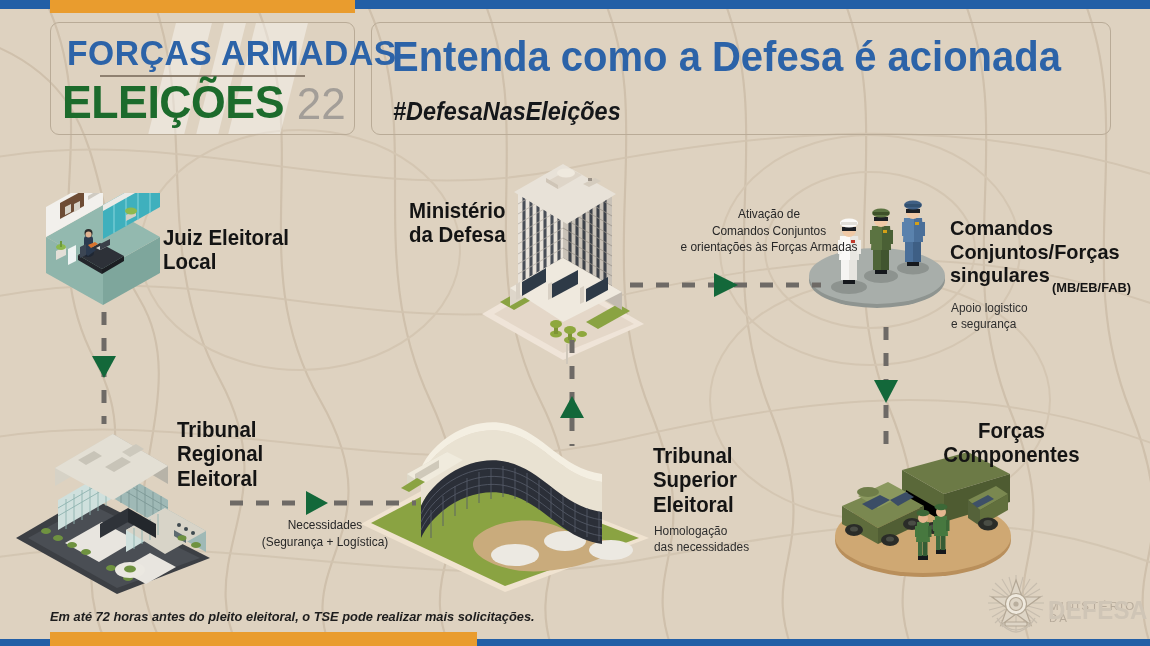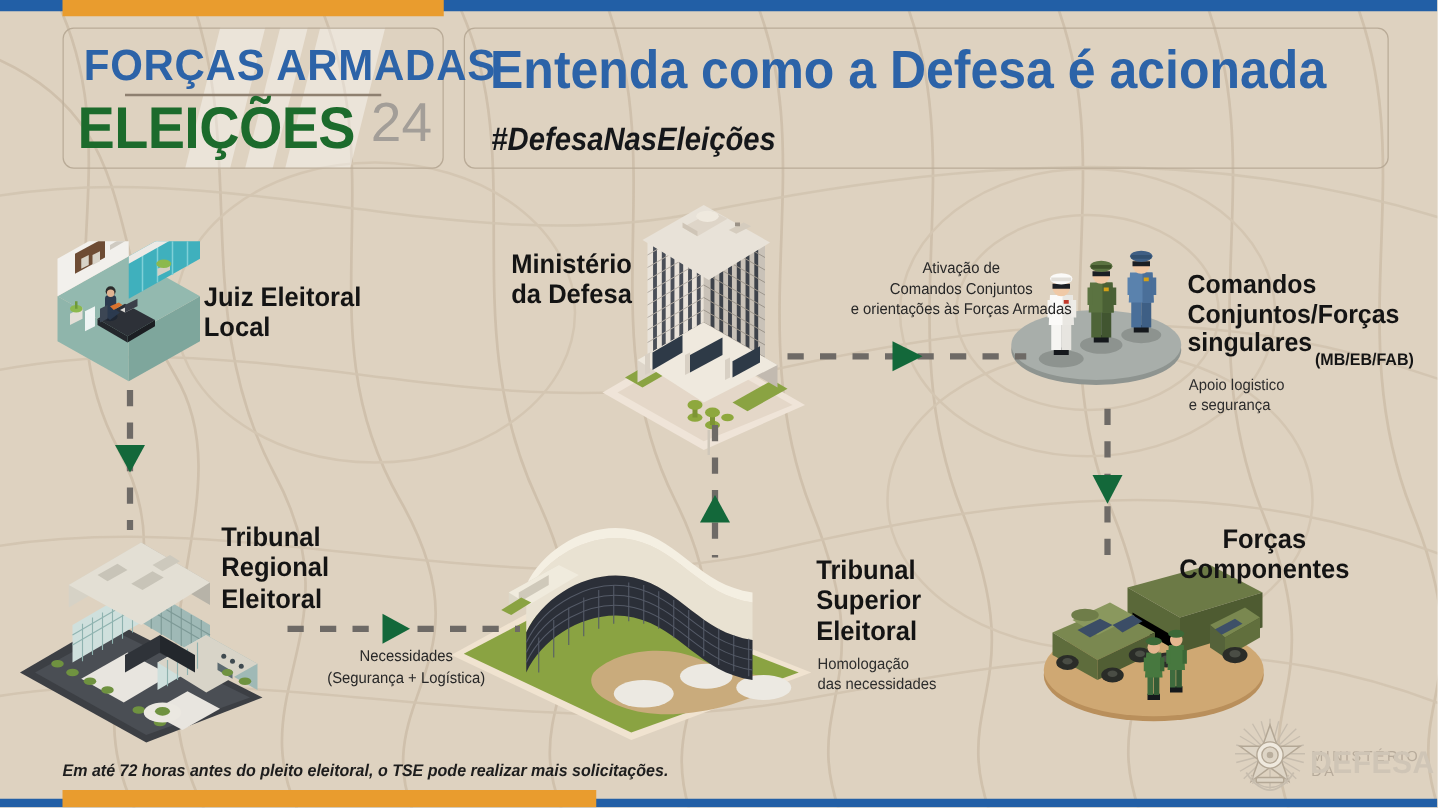--- a/index.html
+++ b/index.html
@@ -71,21 +71,21 @@
     white-space: nowrap;
     z-index: 5;
   }
   .logo-rule {
     position: absolute; left: 100px; top: 75px;
     width: 205px; height: 2px; background: #8e8070;
     z-index: 5;
   }
   .logo-l2wrap {
     position: absolute; left: 62px; top: 74px;
-    display: flex; align-items: flex-start;
+    display: flex; align-items: flex-end;
     z-index: 5; white-space: nowrap;
   }
   .logo-l2 {
     font-size: 47px; font-weight: bold;
     color: #1c6b2c;
     font-family: "Liberation Sans Narrow", "Liberation Sans", sans-serif;
     letter-spacing: -0.5px;
     transform: scaleX(0.95);
     transform-origin: left bottom;
   }
@@ -238,21 +238,21 @@
   <div id="logo-sheen">
     <i style="left:110px;width:36px;"></i>
     <i style="left:158px;width:22px;"></i>
     <i style="left:190px;width:52px;"></i>
   </div>
   <div id="logo-box" class="hdr-box"></div>
   <div class="logo-l1">FORÇAS ARMADAS</div>
   <div class="logo-rule"></div>
   <div class="logo-l2wrap">
     <span class="logo-l2">ELEIÇÕES</span>
-    <span class="logo-year">24</span>
+    <span class="logo-year">22</span>
   </div>
 
   <div id="title-box" class="hdr-box"></div>
   <div class="hdr-title">Entenda como a Defesa é acionada</div>
   <div class="hdr-hash">#DefesaNasEleições</div>
 
   <svg class="scene" style="left:38px; top:193px;" width="130" height="115" viewBox="0 0 130 115">
 
     <polygon points="65,112 8,80 8,44 65,76" fill="#8fb5ab"></polygon>
     <polygon points="65,112 122,80 122,44 65,76" fill="#7ea69c"></polygon>

